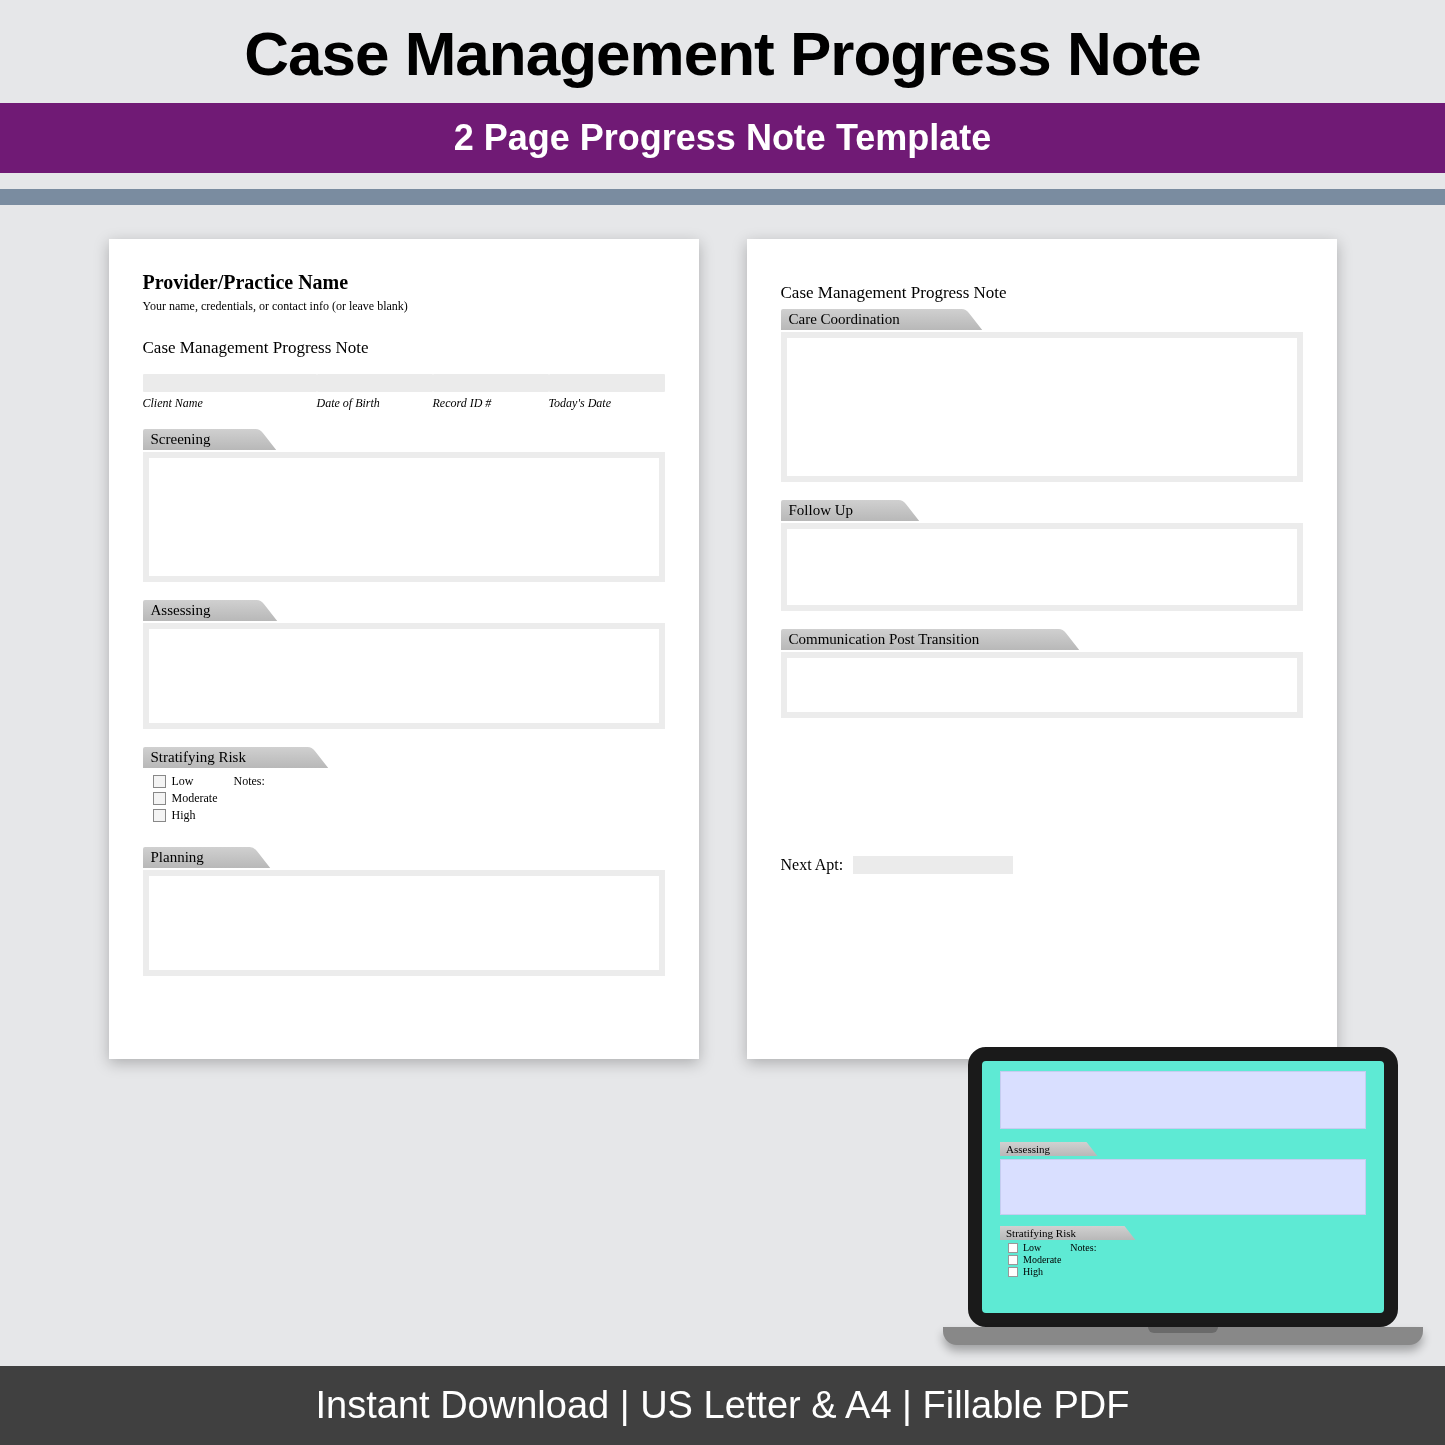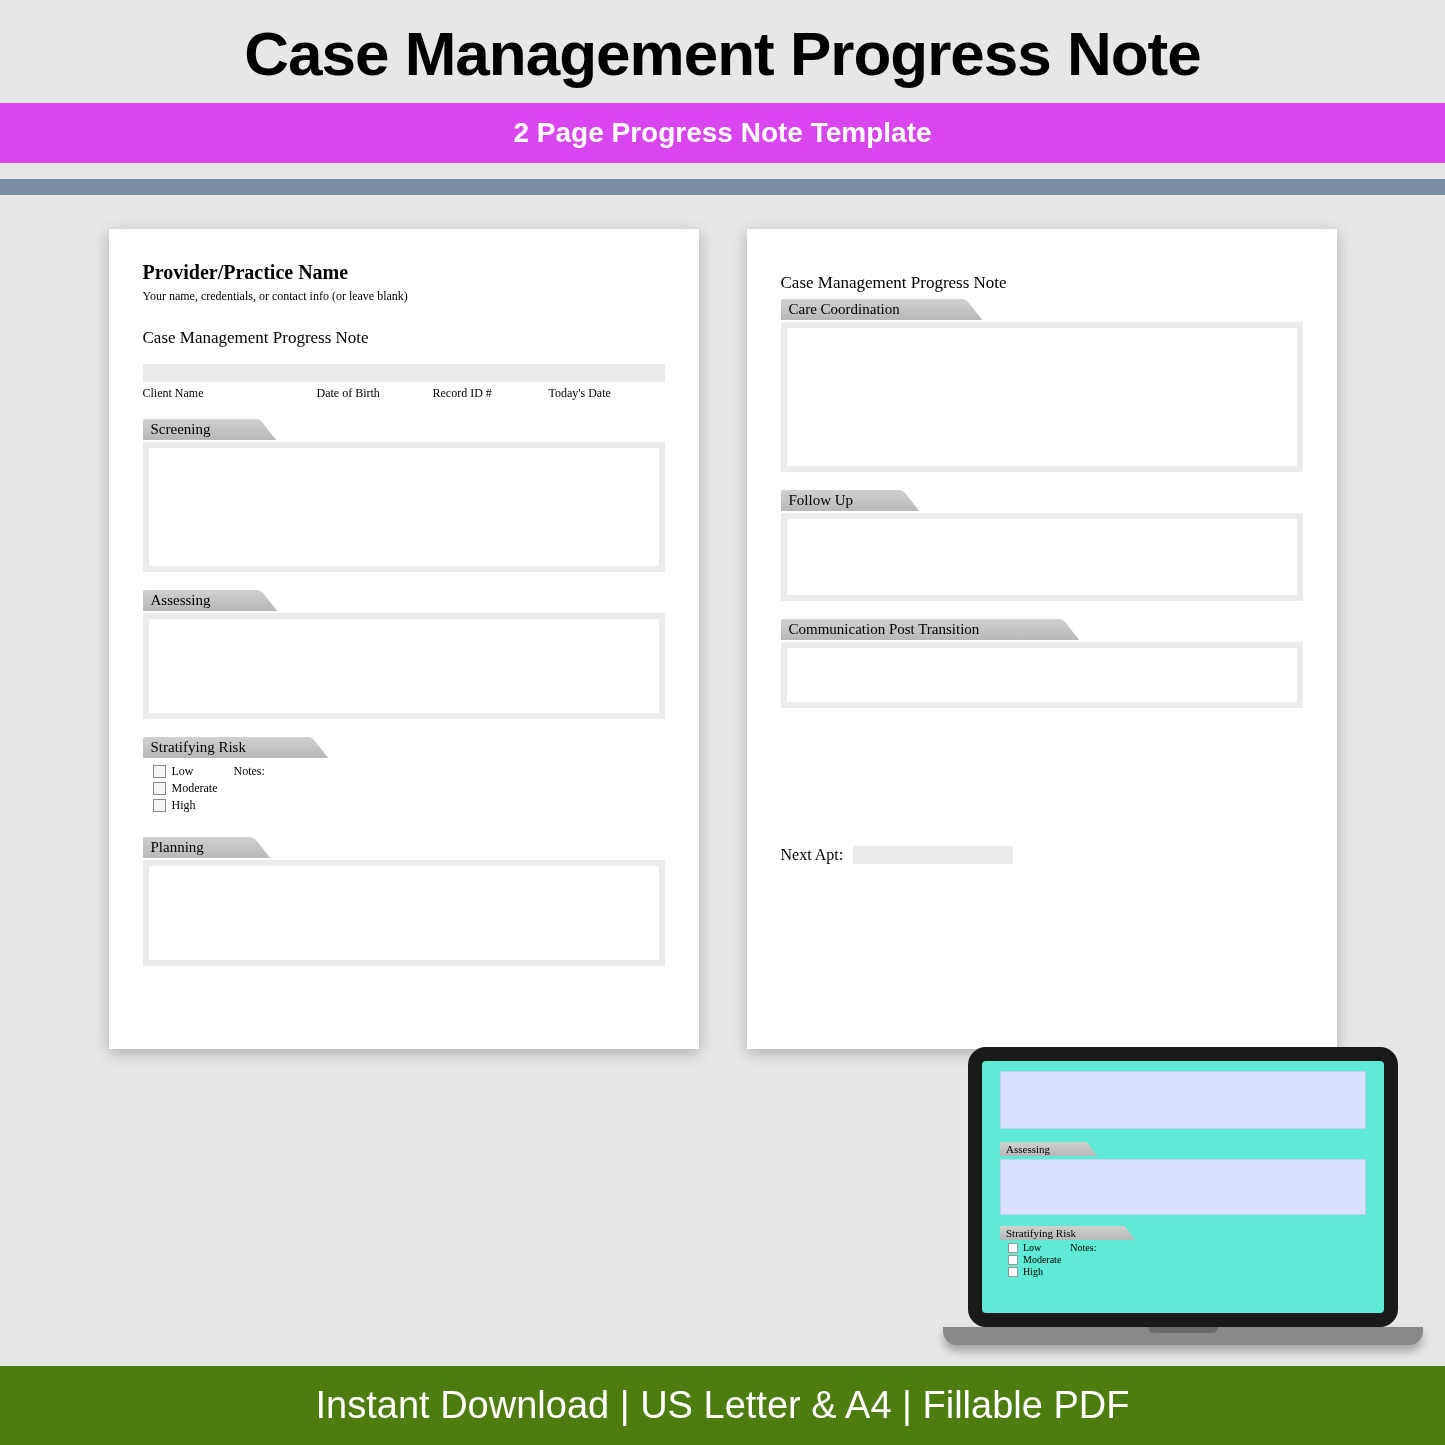--- a/index.html
+++ b/index.html
@@ -14,24 +14,24 @@
   .main-title {
     text-align: center;
     font-size: 62px;
     font-weight: 700;
     color: #000;
     padding: 18px 0 14px 0;
     font-family: Arial, Helvetica, sans-serif;
     letter-spacing: -1px;
   }
   .sub-banner {
-    background: #d946ef;
+    background: #701a75;
     color: #fff;
     text-align: center;
-    font-size: 28px;
+    font-size: 36px;
     font-weight: 600;
     padding: 14px 0;
     font-family: Arial, Helvetica, sans-serif;
   }
   .thin-banner {
     background: #7a8ca0;
     height: 16px;
     margin-top: 16px;
   }
   .pages-wrap {
@@ -47,21 +47,21 @@
     height: 820px;
     box-shadow: 0 4px 14px rgba(0,0,0,0.25);
     padding: 32px 34px;
     position: relative;
   }
   .provider-name { font-size: 20px; font-weight: bold; font-family: 'Times New Roman', serif; }
   .provider-sub { font-size: 12px; margin-top: 5px; font-family: 'Times New Roman', serif; }
   .doc-title { font-size: 17px; margin-top: 24px; font-family: 'Times New Roman', serif; }
   .doc-title-p2 { font-size: 17px; margin-top: 12px; margin-bottom: 4px; font-family: 'Times New Roman', serif; }
 
-  .field-row { display: flex; margin-top: 16px; }
+  .field-row { display: flex; margin-top: 16px; font-style: italic; }
   .field-group { flex: 1; }
   .field-group.wide { flex: 1.5; }
   .field-box { background: #ebebeb; height: 18px; border-radius: 1px; }
   .field-label { font-size: 12px; margin-top: 4px; font-family: 'Times New Roman', serif; }
 
   .section { margin-top: 18px; }
   .tab {
     display: inline-block;
     background: linear-gradient(to bottom, #d0d0d0, #b8b8b8);
     padding: 2px 36px 2px 8px;
@@ -161,21 +161,21 @@
   }
   .lp-asses { height: 56px; margin-top: 2px; margin-bottom: 8px; }
   .lp-risk { font-size: 10px; font-family: 'Times New Roman', serif; padding-left: 8px; }
   .lp-risk-row { display: flex; align-items: center; gap: 5px; margin: 1px 0; }
   .lp-chk { width: 10px; height: 10px; border: 1px solid #999; background: #fff; display: inline-block; }
   .lp-notes { margin-left: 24px; }
 
   .footer-banner {
     position: absolute;
     bottom: 0; left: 0; right: 0;
-    background: #4d7c0f;
+    background: #404040;
     color: #fff;
     text-align: center;
     font-size: 38px;
     font-weight: 500;
     padding: 18px 0;
     font-family: Arial, Helvetica, sans-serif;
   }
 </style>
 </head>
 <body>

